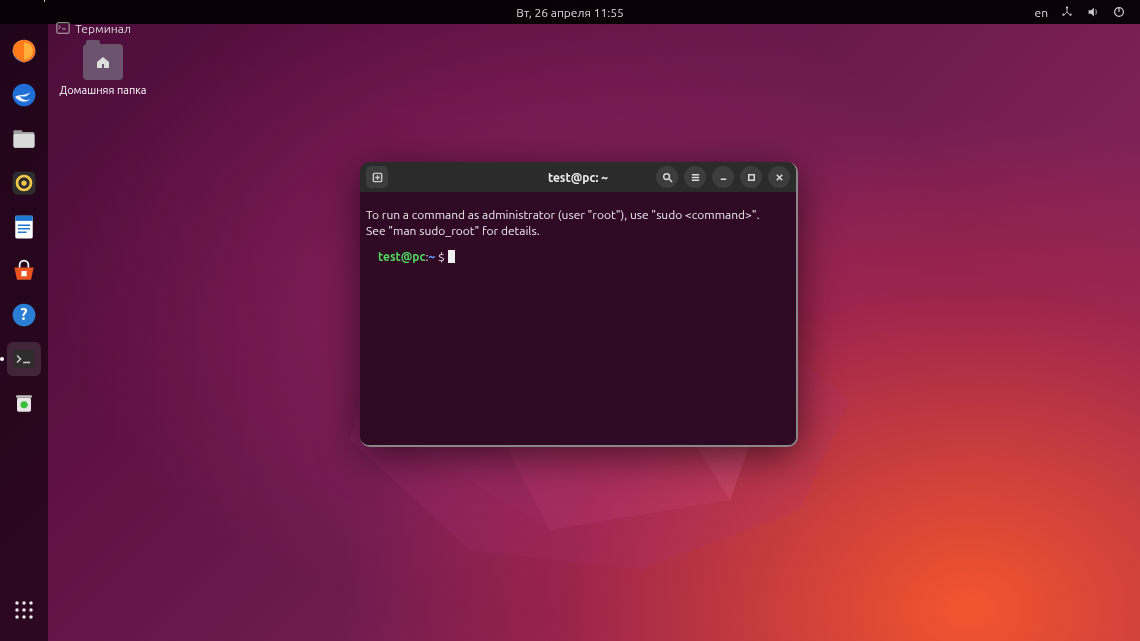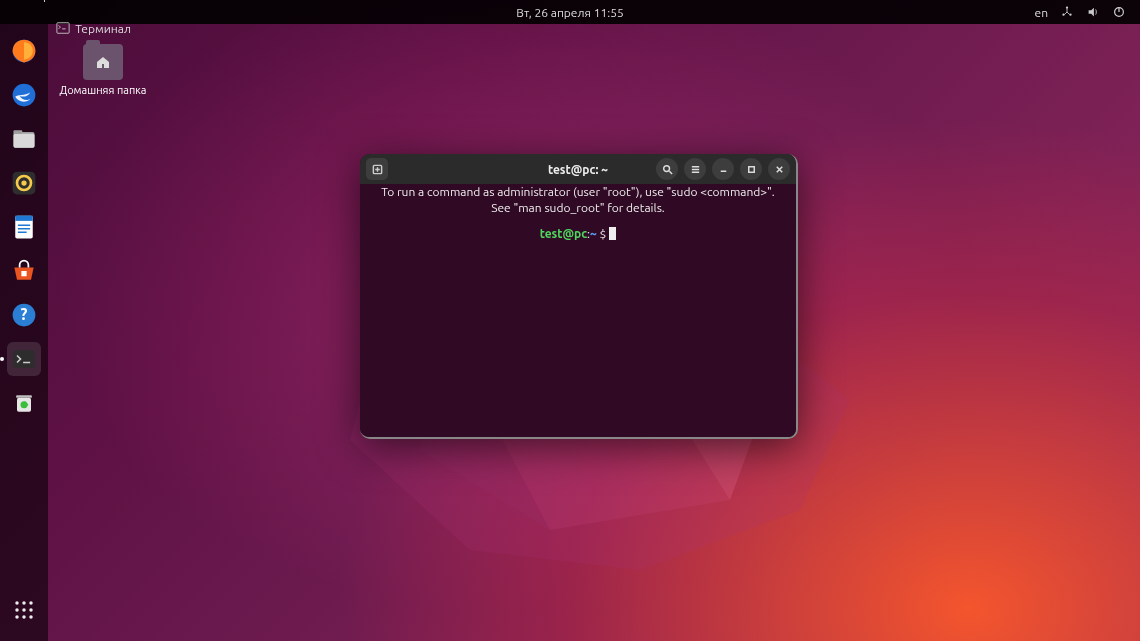--- a/index.html
+++ b/index.html
@@ -25,31 +25,31 @@
 .dock .item.running { background:rgba(255,255,255,0.12); }
 .dock .spacer { flex:1; }
 .dock .apps-icon { margin-bottom:14px; }
 .dock svg { width:28px; height:28px; }
 
 .desktop-icon { position:absolute; top:44px; left:58px; width:90px; text-align:center; color:#fff; font-size:11px; z-index:5; }
 .desktop-icon .folder { width:40px; height:36px; margin:0 auto 4px; background:#6b526d; border-radius:4px; position:relative; display:flex; align-items:center; justify-content:center; }
 .desktop-icon .folder::before { content:""; position:absolute; top:-4px; left:3px; width:14px; height:6px; background:#6b526d; border-radius:2px 2px 0 0; }
 .desktop-icon .folder svg { width:16px; height:16px; fill:#ddd; }
 
-.win { position:absolute; top:154px; left:360px; width:438px; height:285px; background:#1b1b1b; border-radius:10px; box-shadow:0 8px 40px rgba(0,0,0,0.6); display:flex; flex-direction:column; overflow:hidden; z-index:10; border-right:2px solid #888; border-bottom:2px solid #888;}
+.win { position:absolute; top:162px; left:360px; width:438px; height:285px; background:#1b1b1b; border-radius:10px; box-shadow:0 8px 40px rgba(0,0,0,0.6); display:flex; flex-direction:column; overflow:hidden; z-index:10; border-right:2px solid #888; border-bottom:2px solid #888;}
 .win .titlebar { height:30px; background:#2b2b2b; display:flex; align-items:center; padding:0 6px; gap:6px; }
 .win .titlebar .title { position:absolute; left:50%; transform:translateX(-50%); font-size:12px; color:#eee; font-weight:600; }
 .win .tbtn { width:22px; height:22px; border-radius:5px; background:#3d3d3d; display:flex; align-items:center; justify-content:center; }
 .win .tbtn.round { border-radius:50%; }
 .win .tbtn svg { width:11px; height:11px; fill:none; stroke:#ddd; stroke-width:1.6; }
 .win .tbtn.plain svg{stroke:#ccc;}
 .win .rgroup { margin-left:auto; display:flex; gap:6px; align-items:center;}
-.win .body { flex:1; background:#300a24; padding:0 6px; font-family:"Ubuntu Mono","DejaVu Sans Mono",monospace; font-size:12px; line-height:1.35; color:#eee; white-space:pre;text-align:center; }
+.win .body { flex:1; background:#300a24; padding:15px 6px; font-family:"Ubuntu Mono","DejaVu Sans Mono",monospace; font-size:12px; line-height:1.35; color:#eee; white-space:pre; }
 .win .body .motd { color:#eee; }
-.win .body .prompt { margin-top:10px; }
+.win .body .prompt { margin-top:10px;margin-left:12px; }
 .win .body .user{color:#4fd75f;font-weight:bold;}
 .win .body .path{color:#5c9dff;font-weight:bold;}
 .win .body .cursor{display:inline-block;width:7px;height:13px;background:#eee;vertical-align:-2px;margin-left:3px;}
 
 .shape { position:absolute; left:330px; top:250px; width:560px; height:340px; opacity:0.45; z-index:2; pointer-events:none;}
 .shape svg{width:100%;height:100%;}
 </style>
 </head>
 <body>
 

